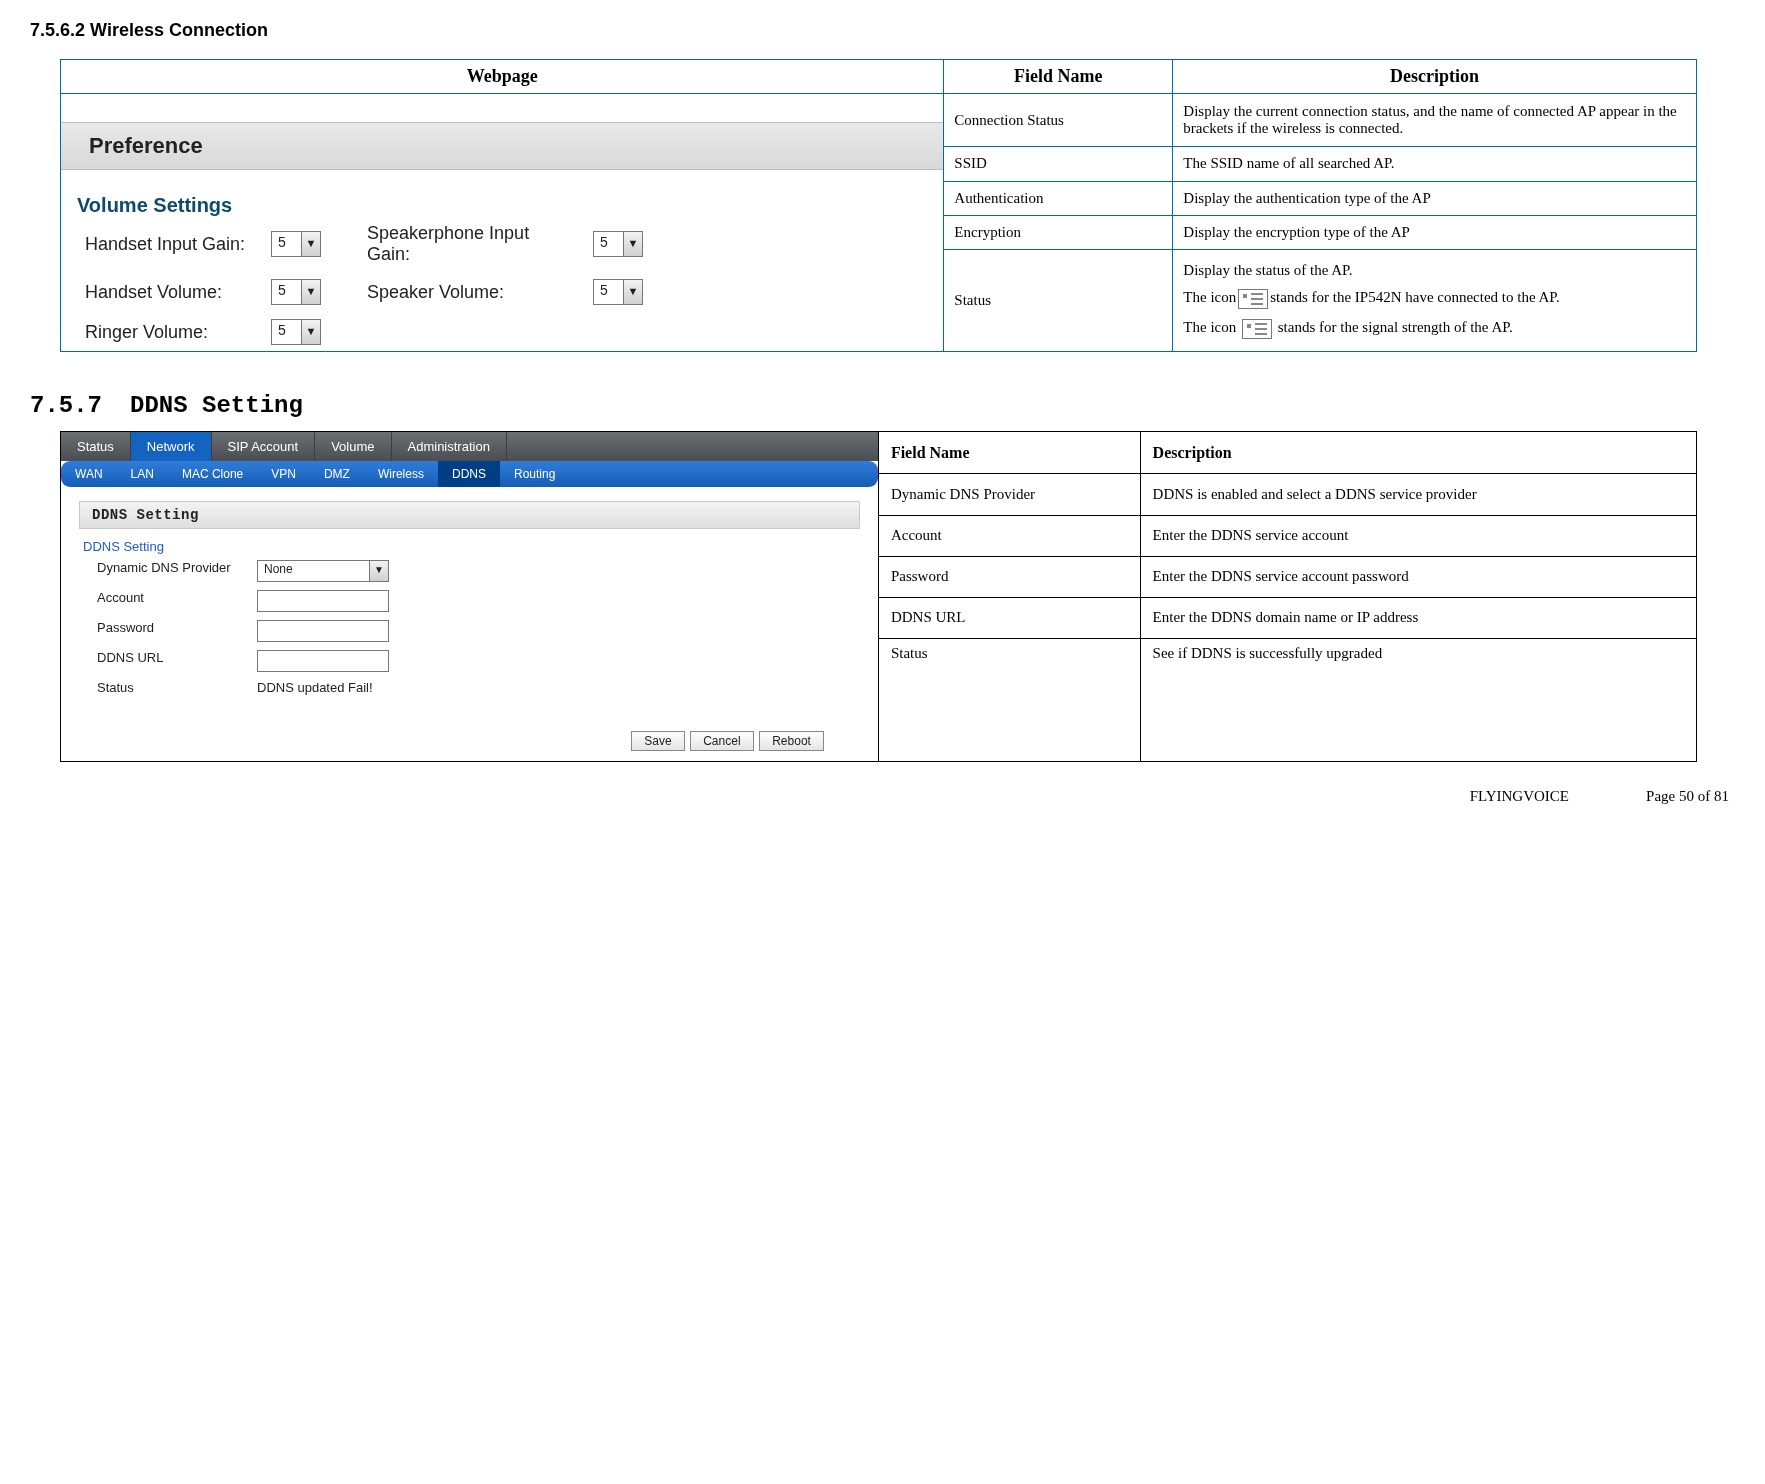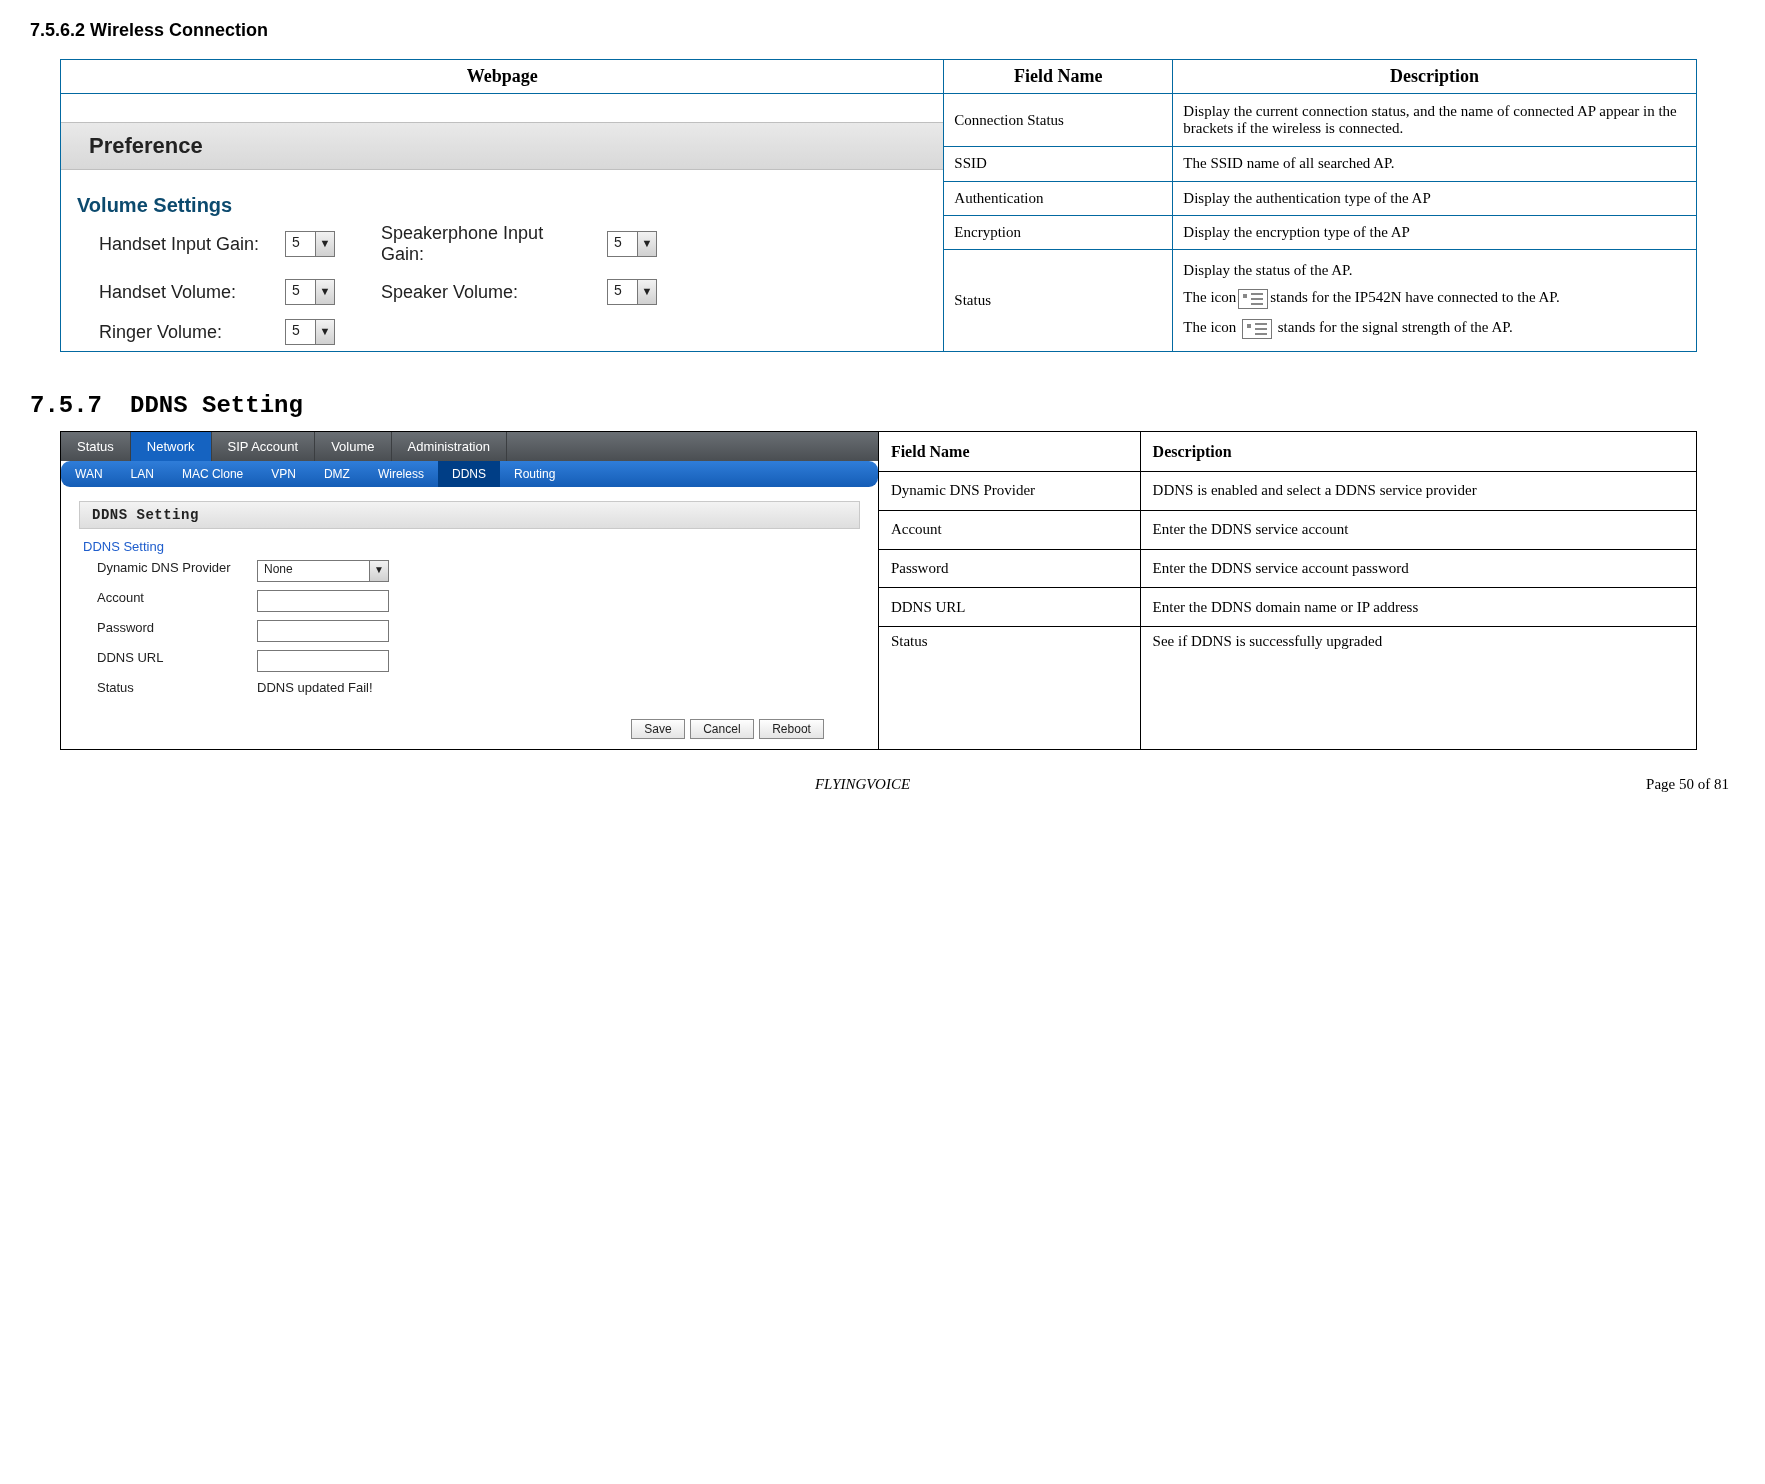--- a/index.html
+++ b/index.html
@@ -67,21 +67,21 @@
     font-family: Arial, sans-serif;
     font-size: 20px;
     font-weight: bold;
     margin: 24px 0 6px 16px;
   }
   .vol-grid {
     display: grid;
     grid-template-columns: 170px 80px 210px 80px;
     row-gap: 14px;
     column-gap: 16px;
-    margin-left: 38px;
+    margin-left: 24px;
     font-family: Arial, sans-serif;
     font-size: 18px;
     color: #222;
     align-items: center;
   }
   .vol-select {
     display: inline-block;
     border: 1px solid #777;
     width: 48px;
     height: 24px;
@@ -211,40 +211,40 @@
   .sel-input .val { position: absolute; left:6px; top:1px; font-size:12px; }
   .sel-input .arrow {
     position: absolute; right:0; top:0;
     width: 18px; height:100%;
     background: linear-gradient(#f2f2f2,#d0d0d0);
     border-left:1px solid #777;
     text-align:center; line-height:18px; font-size:10px;
   }
   .ddns-buttons {
     text-align: right;
-    margin-top: 24px;
+    margin-top: 36px;
     padding-right: 36px;
   }
   .btn {
     display: inline-block;
     border: 1px solid #888;
     background: linear-gradient(#fefefe,#e4e4e4);
     padding: 2px 12px;
     font-size: 12px;
     margin-left: 2px;
   }
   .footer {
     display: flex;
     justify-content: space-between;
     font-family: "Times New Roman", serif;
     font-size: 15px;
     margin-top: 26px;
     padding: 0 6px;
   }
-  .footer .center { flex: 1; text-align: center; font-style: italic; }
+  .footer .center { flex: 1; text-align: right; }
   .footer .right { text-align: right; }
 </style>
 </head>
 <body>
 
 <div class="section-heading">7.5.6.2  Wireless Connection</div>
 
 <table class="outer-table">
   <thead>
     <tr>

